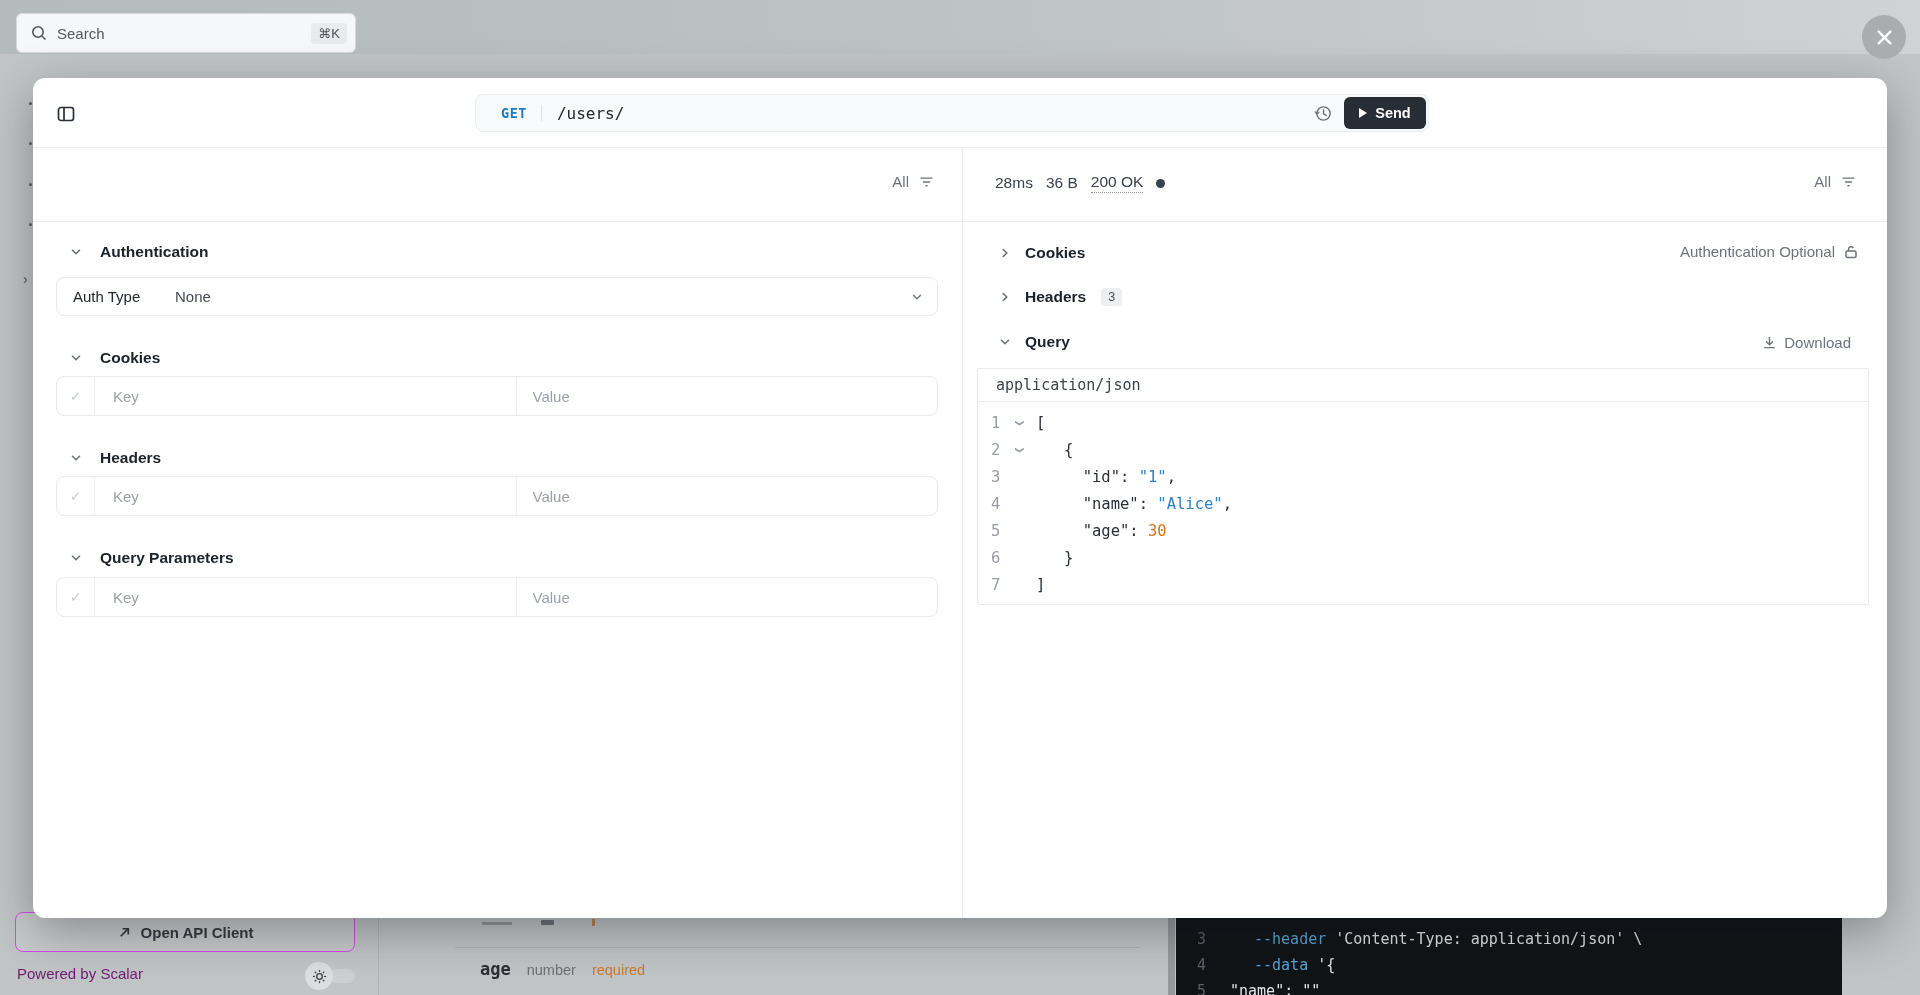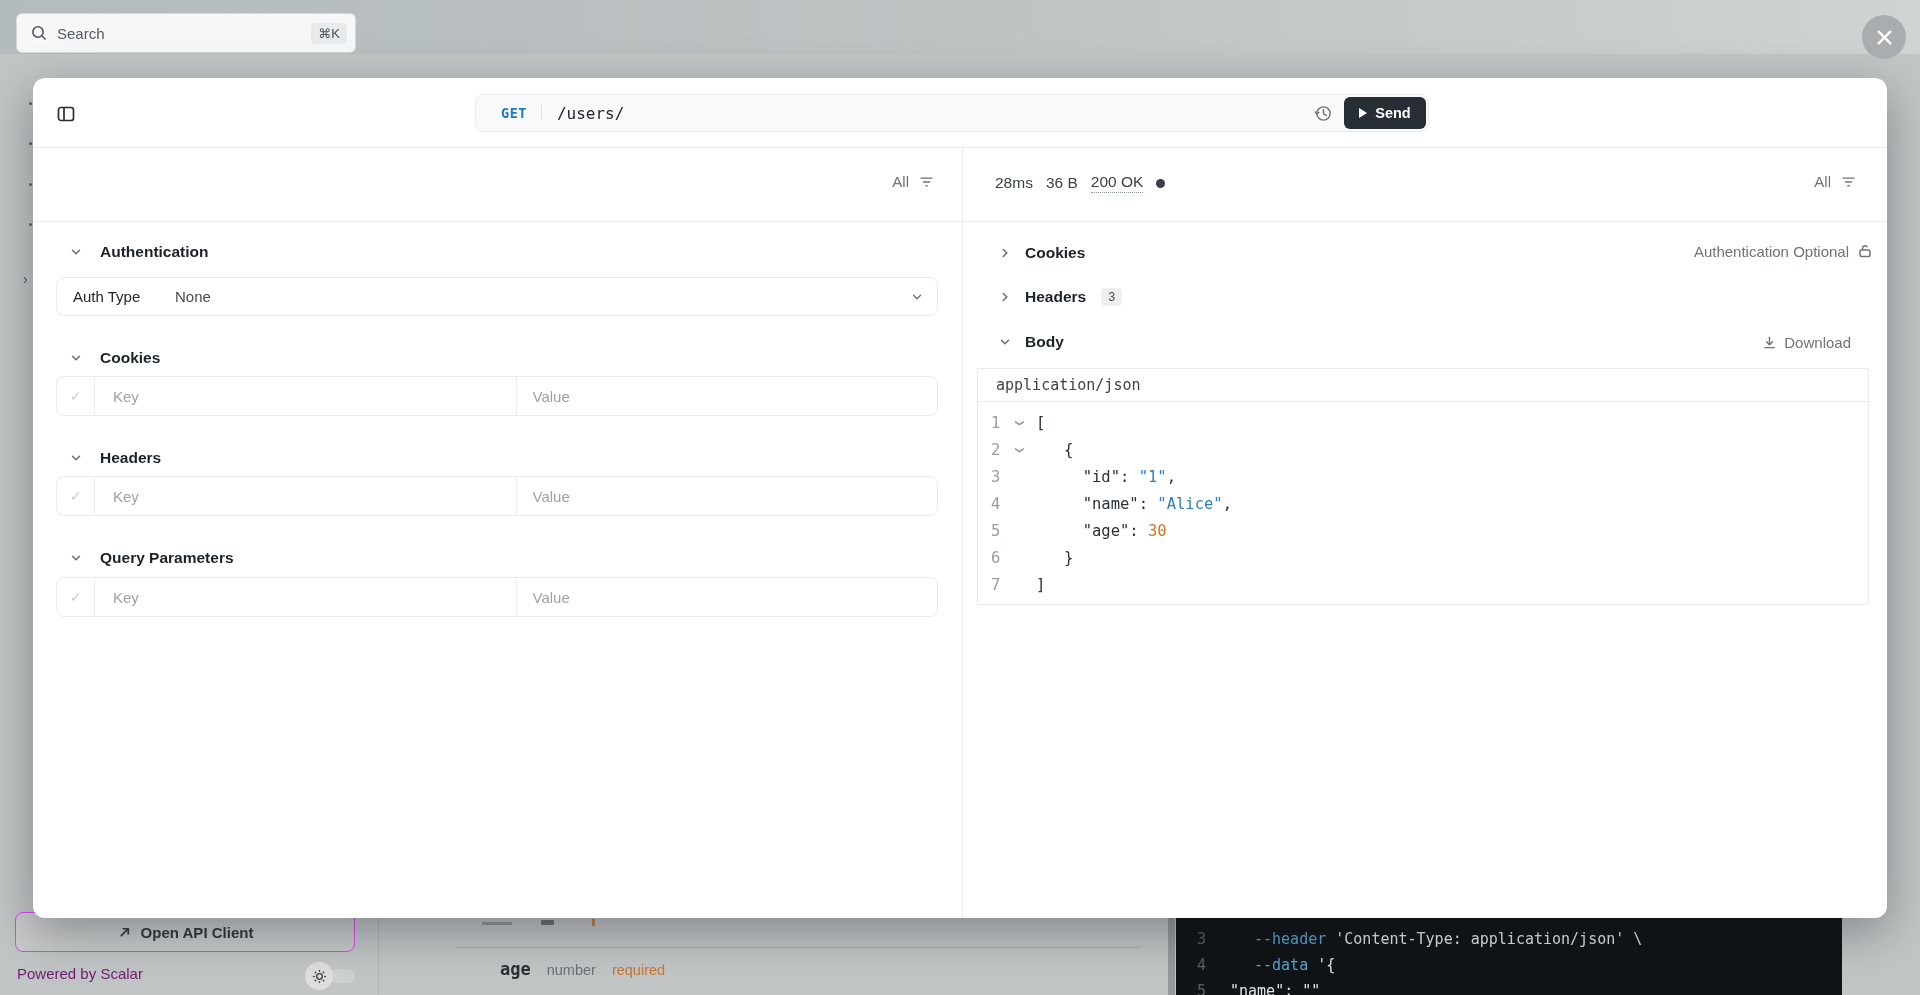--- a/index.html
+++ b/index.html
@@ -27,21 +27,21 @@
   .theme-toggle { position:absolute; left:305px; top:962px; display:flex; align-items:center; }
   .theme-sun { width:28px; height:28px; border-radius:50%; background:#dcdedf; display:flex;
     align-items:center; justify-content:center; color:#3c4146; z-index:1; }
   .theme-pill { width:26px; height:14px; border-radius:7px; background:#ced1d2; margin-left:-4px; }
 
   .docs-vline { position:absolute; left:378px; top:918px; width:1px; height:77px; background:#b2b5b7; }
   .sliver-a { position:absolute; left:482px; top:922px; width:30px; height:3px; background:#93979b; }
   .sliver-b { position:absolute; left:541px; top:920px; width:13px; height:5px; background:#6c7176; border-radius:1px; }
   .sliver-c { position:absolute; left:592px; top:919px; width:3px; height:7px; background:#c5823e; }
   .docs-divider { position:absolute; left:455px; top:947px; width:685px; height:1px; background:#aeb1b3; }
-  .param-row { position:absolute; left:500px; top:959px; display:flex; align-items:baseline; gap:16px; }
+  .param-row { position:absolute; left:480px; top:959px; display:flex; align-items:baseline; gap:16px; }
   .param-name { font-family:"DejaVu Sans Mono", monospace; font-size:17px; font-weight:700; color:#2b3036; }
   .param-type { font-size:14.5px; color:#6b7177; }
   .param-required { font-size:14.5px; color:#c9792c; }
 
   .curl-scroll { position:absolute; left:1168px; top:918px; width:7px; height:77px; background:#979a9d; }
   .curl-block { position:absolute; left:1176px; top:918px; width:666px; height:77px; background:#111417;
     padding-top:8px; overflow:hidden; }
   .curl-block .cl { display:flex; height:26px; align-items:center; font-family:"DejaVu Sans Mono", monospace; font-size:15px; }
   .curl-block .cl-num { width:24px; text-align:right; color:#5b6167; margin-left:6px; }
   .curl-block .cl-code { margin-left:24px; white-space:pre; }
@@ -78,21 +78,21 @@
   .rp-filter { position:absolute; top:95px; right:30px; }
 
   .meta { position:absolute; left:962px; top:95px; display:flex; align-items:center; gap:13px; }
   .meta .m { font-size:15.5px; color:#3a414a; }
   .meta .status { border-bottom:1px dotted #8d939a; padding-bottom:1px; }
   .status-dot { width:9px; height:9px; border-radius:50%; background:#38404d; }
 
   .sec-head { position:absolute; display:flex; align-items:center; gap:17px; }
   .sec-title { font-size:15.5px; font-weight:600; color:#1c222a; }
   .chev { color:#6a7077; display:flex; }
-  .auth-optional { position:absolute; right:14px; top:165px; display:flex; align-items:flex-start; gap:8px;
+  .auth-optional { position:absolute; right:28px; top:165px; display:flex; align-items:center; gap:8px;
     font-size:15px; color:#6d737a; }
 
   .auth-row { position:absolute; left:23px; top:199px; width:882px; height:39px; border:1px solid #e8eaec;
     border-radius:8px; display:flex; align-items:center; }
   .auth-label { font-size:15px; color:#22272e; margin-left:16px; width:102px; }
   .auth-value { font-size:15px; color:#454b52; }
   .auth-chev { position:absolute; right:13px; color:#6d737a; display:flex; }
 
   .kv-row { position:absolute; left:23px; width:882px; height:40px; border:1px solid #e8eaec;
     border-radius:8px; display:flex; align-items:stretch; overflow:hidden; }
@@ -375,21 +375,21 @@
       <span class="sec-title">Headers</span>
       <span class="badge">3</span>
     </div>
 
     <div class="rp-row" style="left:965px; top:255px">
       <span class="chev">
         <svg width="14" height="14" viewBox="0 0 16 16" fill="none" stroke="#6a7077" stroke-width="1.8" stroke-linecap="round">
             <polyline points="4,6 8,10 12,6"></polyline>
           </svg>
       </span>
-      <span class="sec-title">Body</span>
+      <span class="sec-title">Query</span>
     </div>
     <div class="download">
       <span>
         <svg width="15" height="15" viewBox="0 0 16 16" fill="none" stroke="#6d737a" stroke-width="1.5" stroke-linecap="round">
           <line x1="8" y1="2.5" x2="8" y2="10"></line>
             <polyline points="4.8,7.2 8,10.4 11.2,7.2"></polyline>
             <line x1="3" y1="13.5" x2="13" y2="13.5"></line>
         </svg>
       </span>
       <span>Download</span>

